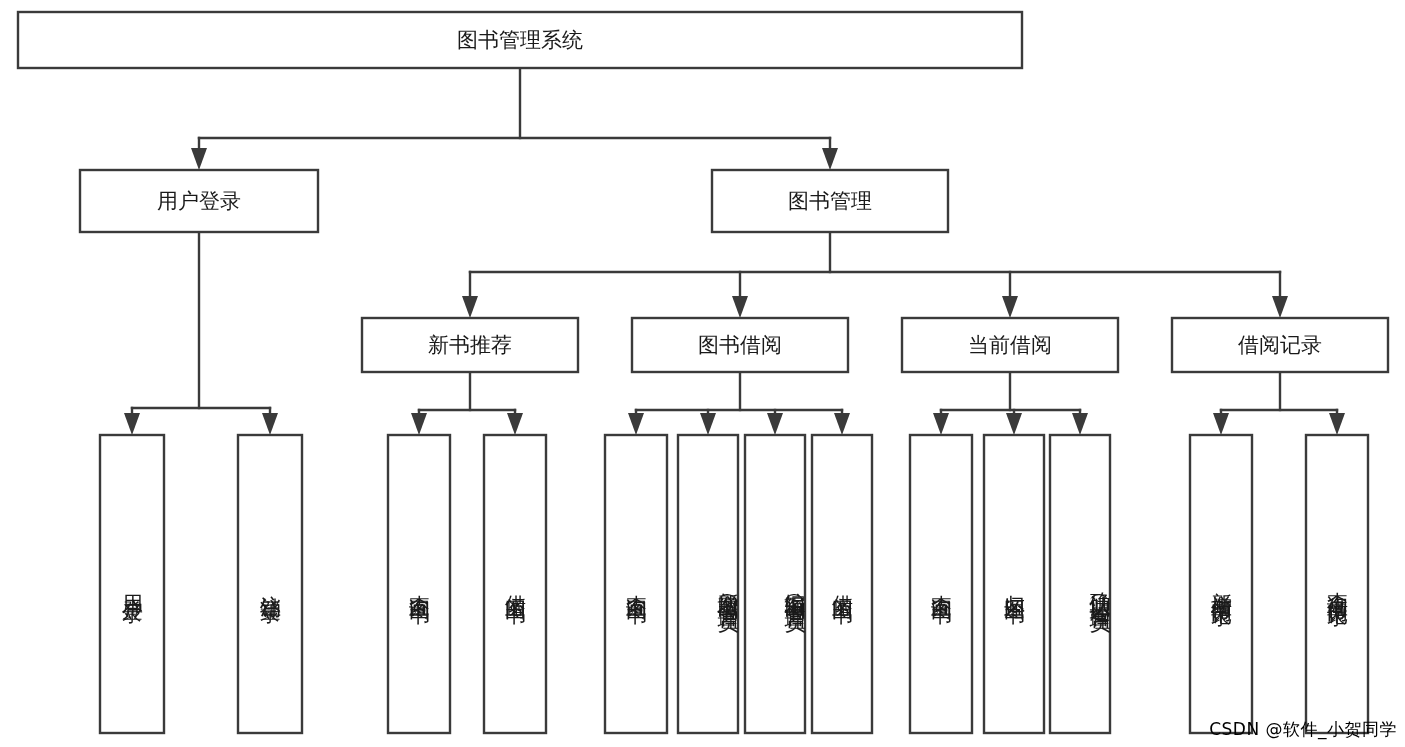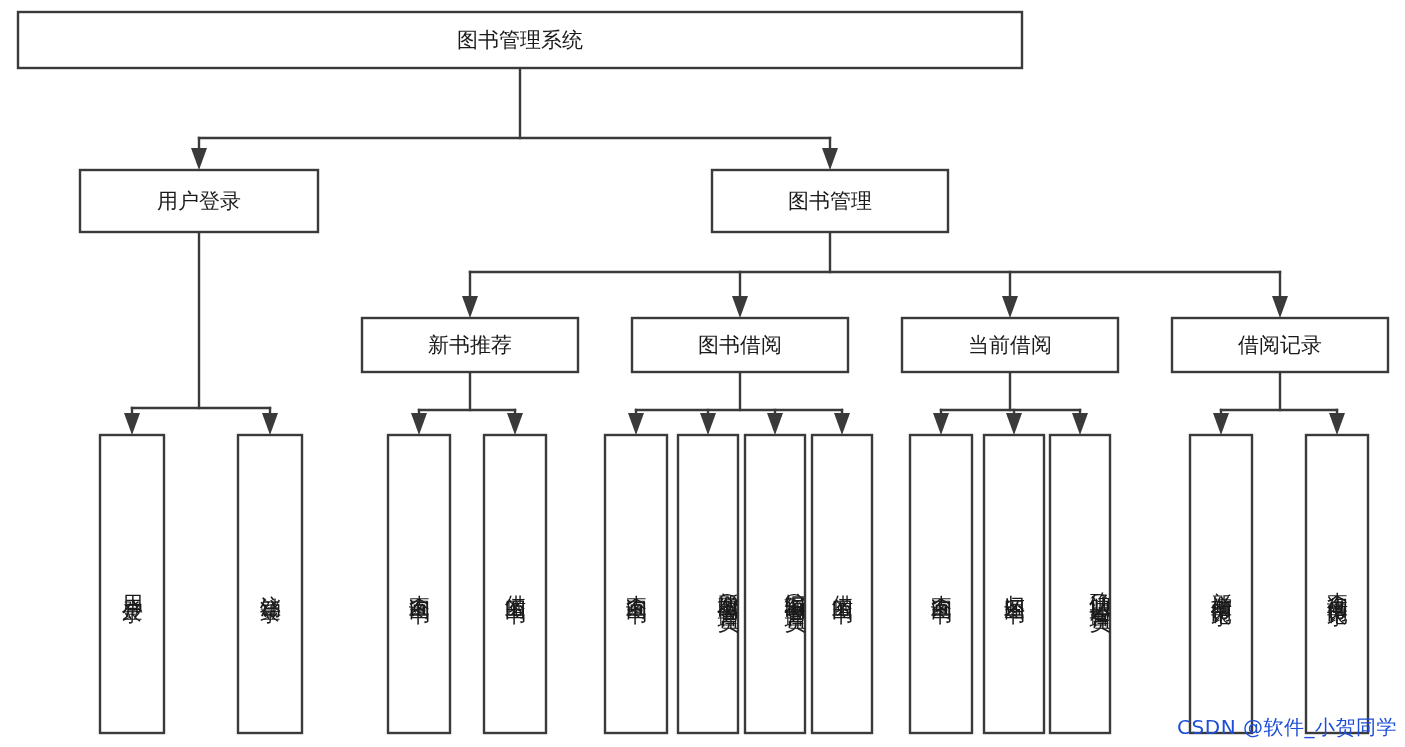--- a/index.html
+++ b/index.html
@@ -65,22 +65,22 @@
     justify-content: center;
   }
   .leaf-label.centered {
     align-items: center;
   }
   .watermark {
     position: absolute;
     right: 8px;
     bottom: 6px;
     font-family: "DejaVu Sans", "Liberation Sans", sans-serif;
-    font-size: 20px;
-    color: #1d4ed8;
+    font-size: 17px;
+    color: #000000;
     white-space: nowrap;
     letter-spacing: 0.5px;
   }
 </style>
 </head>
 <body>
 
 <div id="diagram-root">
 
   <svg id="tree-svg" viewBox="0 0 1405 747">

